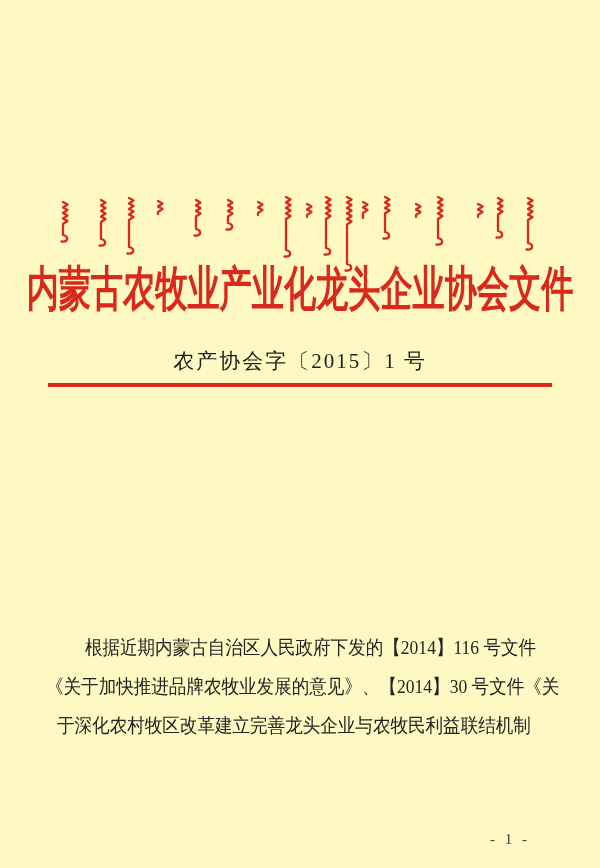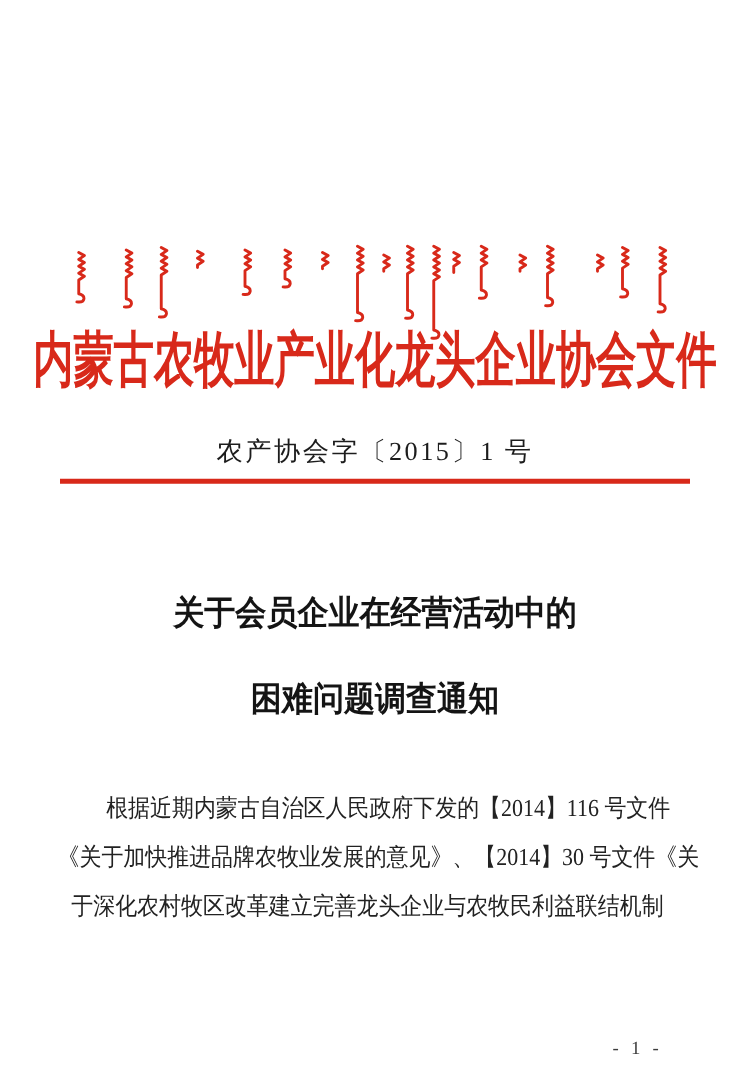--- a/index.html
+++ b/index.html
@@ -1,20 +1,20 @@
 <!DOCTYPE html>
 <html style="--red: #d8291a;"><head>
 <meta charset="utf-8">
 <style>
   :root { --red:#d8291a; --ink:#1f1f1f; }
   * { margin:0; padding:0; box-sizing:border-box; }
   html,body { background:#e9e9e9; }
   .page {
     position:relative; width:600px; height:868px; margin:0 auto;
-    background:#ffffff; overflow:hidden;
+    background:#fef9c3; overflow:hidden;
     font-family:"Liberation Serif","DejaVu Serif",serif;
     color:var(--ink);
   }
   
   .mongolian { position:absolute; left:50px; top:194px; width:560px; height:82px; }
 
   
   .org-title {
     position:absolute; left:50%; top:262px; white-space:nowrap;
     transform:translateX(-50%) scaleX(0.67);
@@ -80,24 +80,20 @@
       <path d="M448 4 l4.5 2.5 l-4.5 3 l4.5 2.5 l-4.5 3 l4.5 2.5 l-4.5 3 l0 16.5 c6 1.5 5.5 7.5 -1.5 6.5" fill="none" stroke="#d8291a" stroke-width="2.3" stroke-linejoin="round" stroke-linecap="round"></path>
       <path d="M478 4 l4.5 2.5 l-4.5 3 l4.5 2.5 l-4.5 3 l4.5 2.5 l-4.5 3 l4.5 2.5 l-4.5 3 l0 23 c6 1.5 5.5 7.5 -1.5 6.5" fill="none" stroke="#d8291a" stroke-width="2.3" stroke-linejoin="round" stroke-linecap="round"></path>
     </svg>
 
   <div class="org-title">内蒙古农牧业产业化龙头企业协会文件</div>
 
   <div class="doc-number">农产协会字〔2015〕1 号</div>
 
   <div class="red-rule"></div>
 
-  <div class="doc-title">
-    <div class="t1">关于会员企业在经营活动中的</div>
-    <div class="t2">困难问题调查通知</div>
-  </div>
 
   <div class="body">
     <div class="line indent">根据近期内蒙古自治区人民政府下发的【2014】116 号文件</div>
     <div class="line hang">《关于加快推进品牌农牧业发展的意见》、【2014】30 号文件《关</div>
     <div class="line">于深化农村牧区改革建立完善龙头企业与农牧民利益联结机制</div>
   </div>
 
   <div class="page-num">- 1 -</div>
 
 </div>

